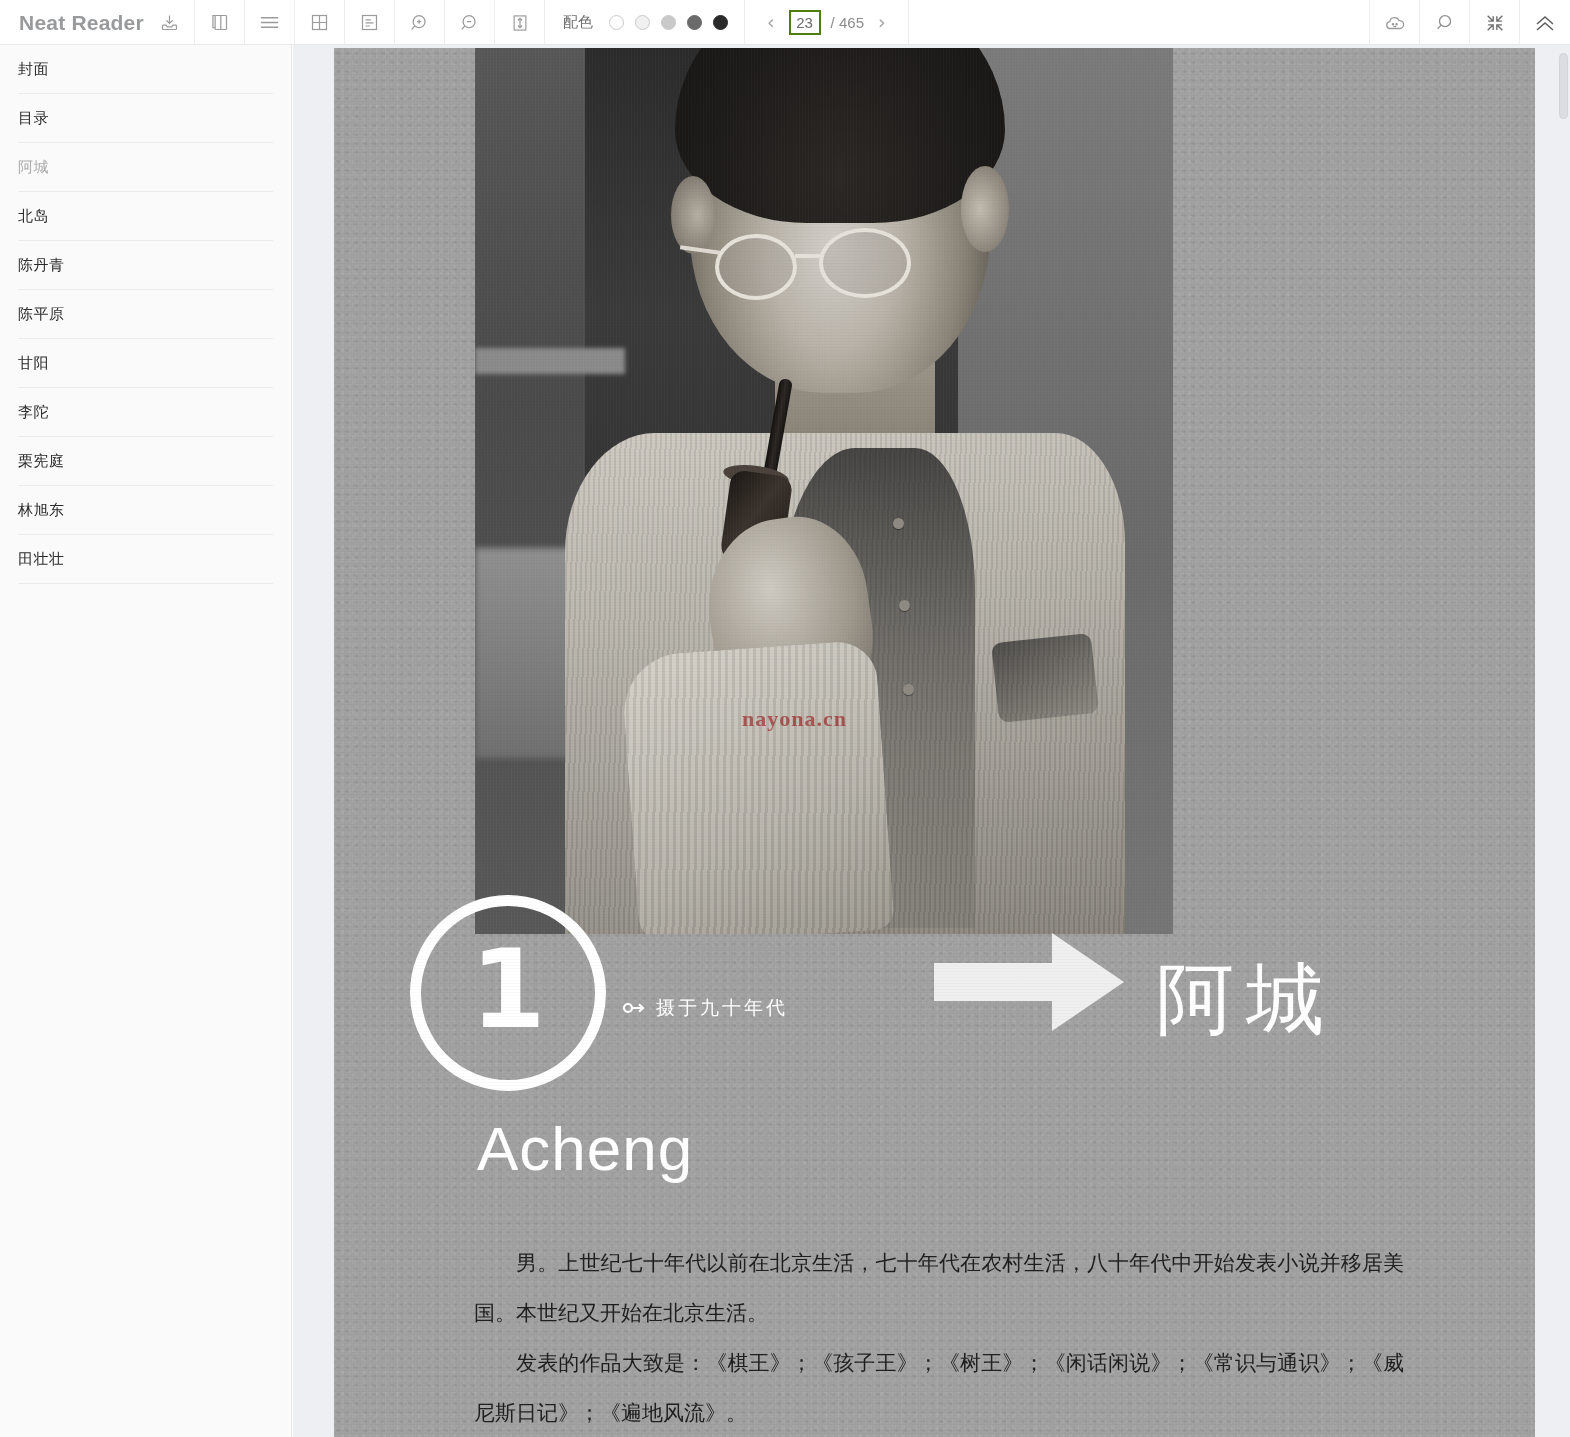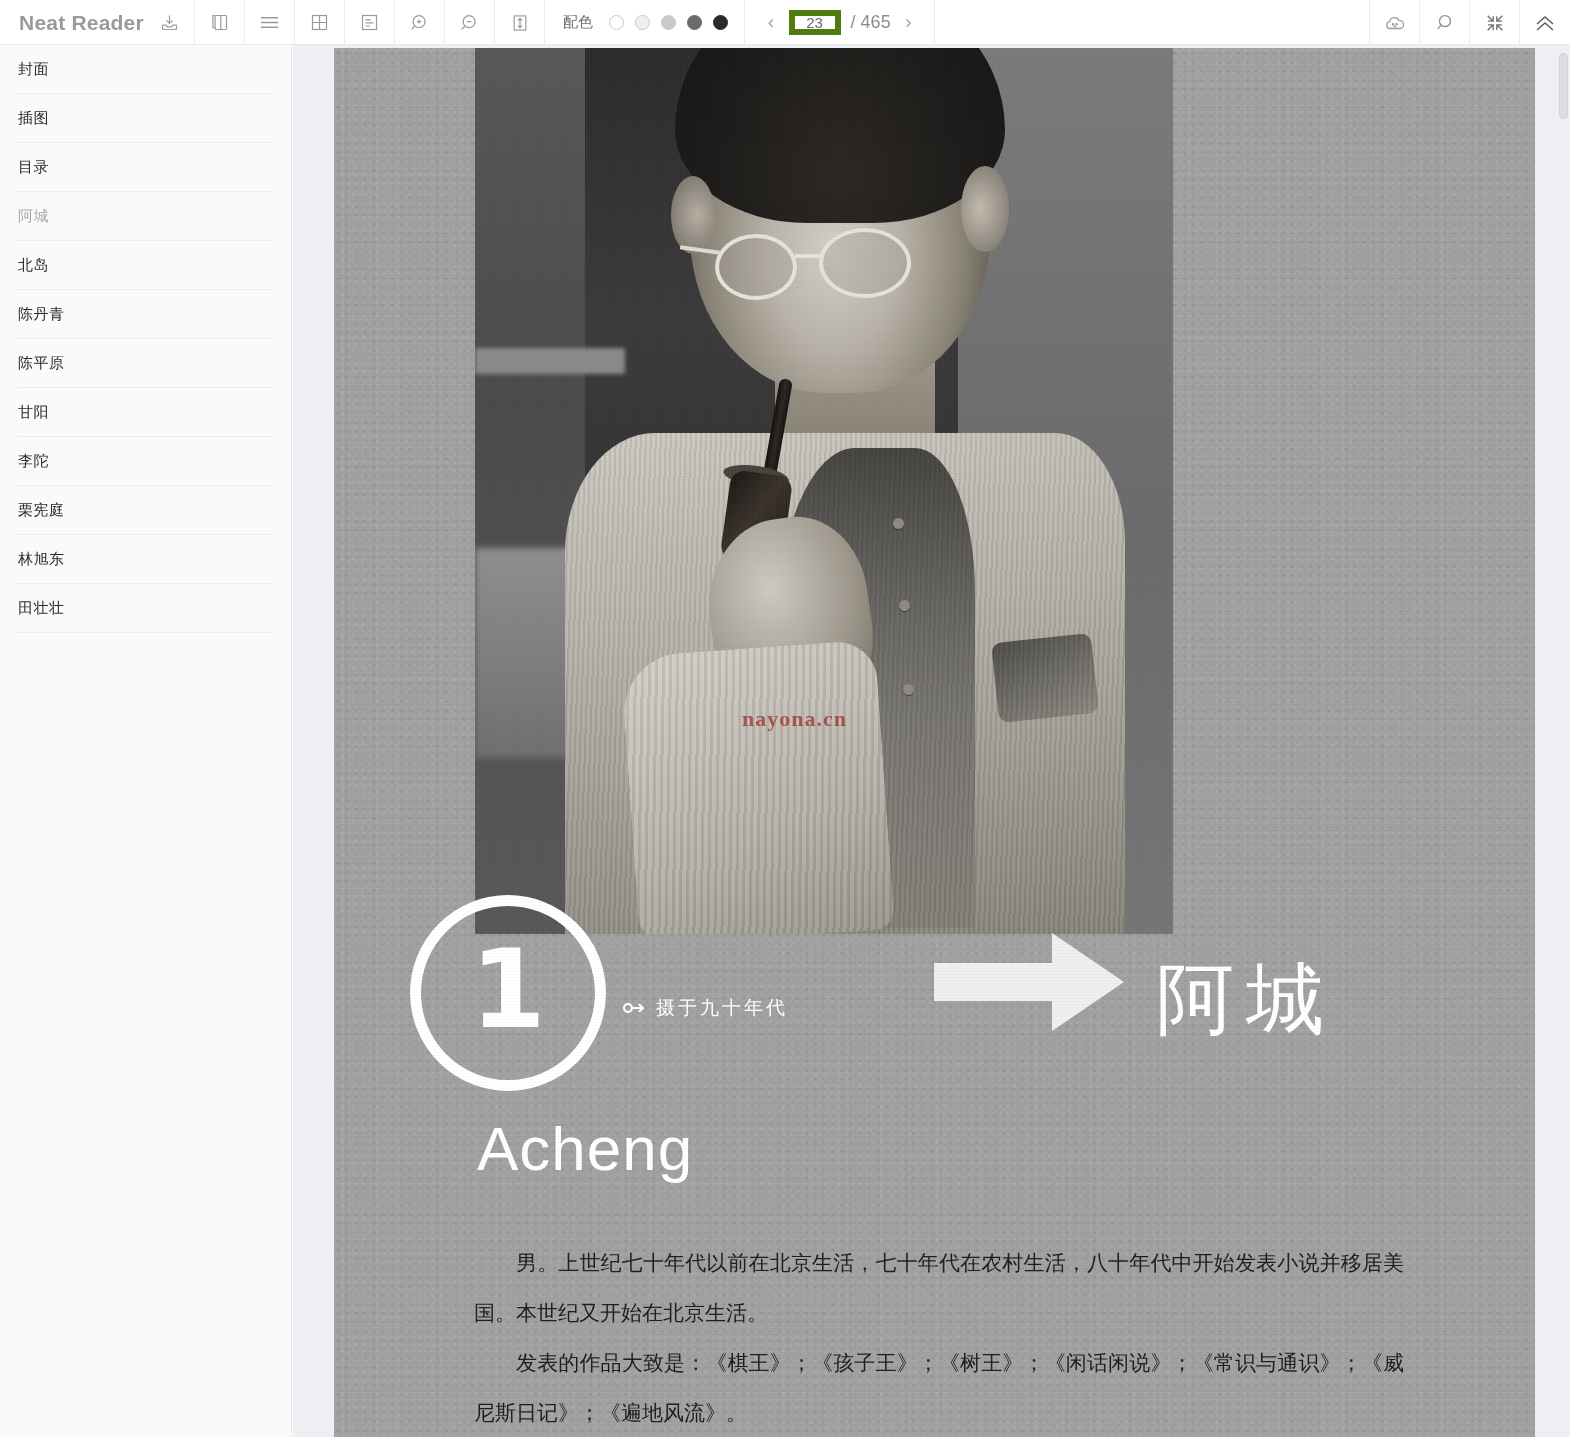--- a/index.html
+++ b/index.html
@@ -46,27 +46,27 @@
     width: 15px; height: 15px; border-radius: 50%;
     border: 1px solid #c9c9c9; cursor: pointer; display: inline-block;
   }
 
   #pager-cell { padding: 0 18px; gap: 10px; }
   .pager-arrow {
     font-size: 19px; color: #a8a8a8; cursor: pointer;
     font-family: "DejaVu Sans", sans-serif; line-height: 1; padding: 0 4px;
   }
   #page-input {
-    width: 52px; height: 25px;
-    border: 6px solid #4d7c0f; background: #fff;
+    width: 32px; height: 25px;
+    border: 2px solid #4d7c0f; background: #fff;
     text-align: center; font-size: 15px; color: #6b6b6b;
     font-family: "Liberation Sans", sans-serif;
     outline: none;
   }
-  #page-total { font-size: 18px; color: #8c8c8c; white-space: nowrap; }
+  #page-total { font-size: 15px; color: #8c8c8c; white-space: nowrap; }
 
   #tb-spacer { flex: 1; border-right: 1px solid #ededed; }
   #tb-right { display: flex; }
   #tb-right .icon-btn:last-child { border-right: none; }
 
   
   #sidebar {
     position: absolute; top: 45px; left: 0;
     width: 292px; height: 1392px;
     background: #fafafa;
@@ -395,21 +395,20 @@
       <svg width="24" height="24" viewBox="0 0 24 24" fill="none" stroke="#5f5f5f" stroke-width="1.5">
         <path d="M4 13l8-7 8 7"></path>
         <path d="M4 19l8-7 8 7"></path>
       </svg>
     </div>
   </div>
 </div>
 
 <div id="sidebar">
   <div class="toc-item">封面</div>
-  <div class="toc-item">插图</div>
   <div class="toc-item">目录</div>
   <div class="toc-item active">阿城</div>
   <div class="toc-item">北岛</div>
   <div class="toc-item">陈丹青</div>
   <div class="toc-item">陈平原</div>
   <div class="toc-item">甘阳</div>
   <div class="toc-item">李陀</div>
   <div class="toc-item">栗宪庭</div>
   <div class="toc-item">林旭东</div>
   <div class="toc-item">田壮壮</div>

